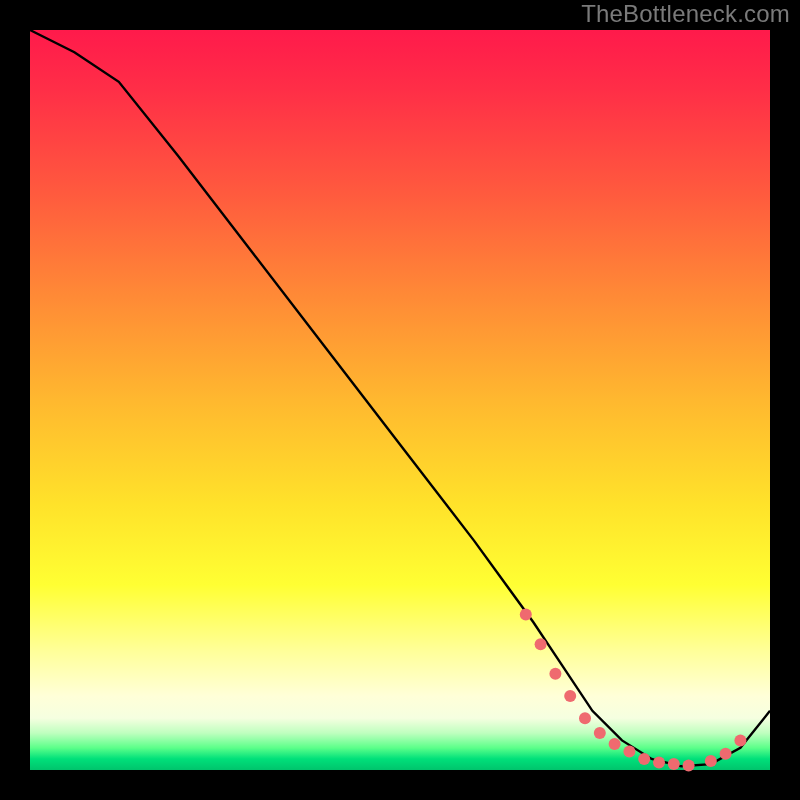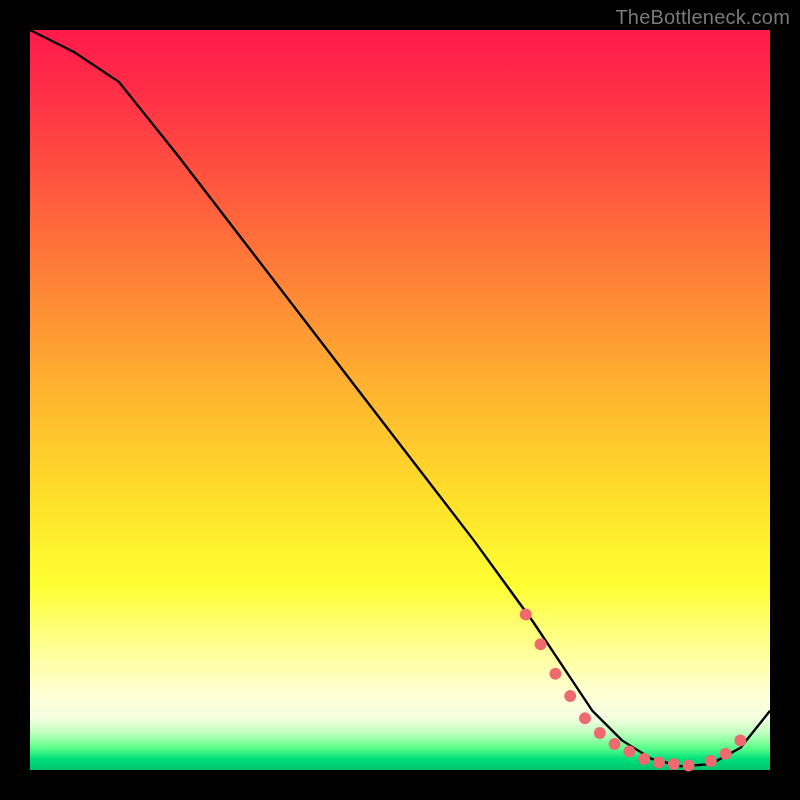--- a/index.html
+++ b/index.html
@@ -45,24 +45,24 @@
   svg.curve {
     position: absolute;
     left: 0;
     top: 0;
     width: 740px;
     height: 740px;
     overflow: visible;
   }
   .watermark {
     position: absolute;
-    top: 6px;
+    top: 0;
     right: 10px;
     color: #7a7a7a;
-    font-size: 20px;
+    font-size: 24px;
     font-weight: 500;
     letter-spacing: 0.2px;
     user-select: none;
   }
 </style>
 </head>
 <body>
 
 <div class="frame">
   <div class="watermark">TheBottleneck.com</div>

